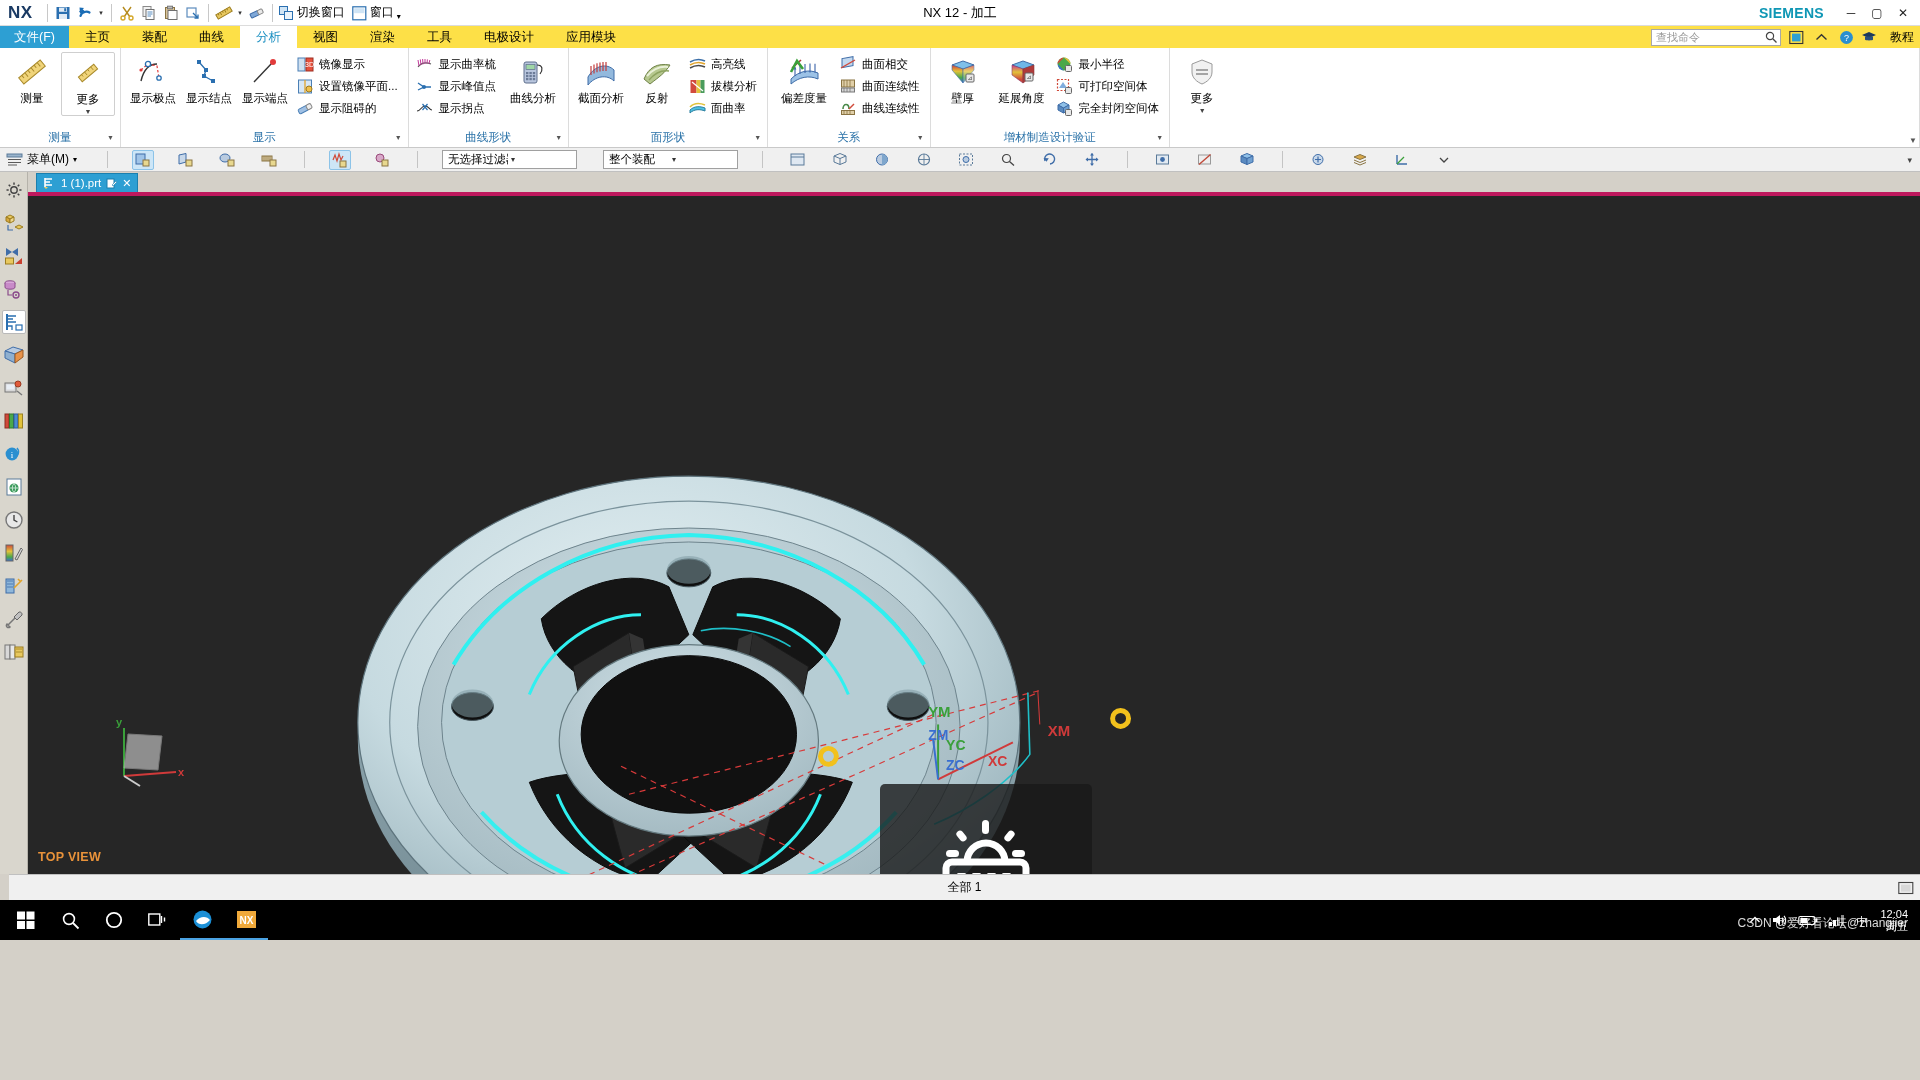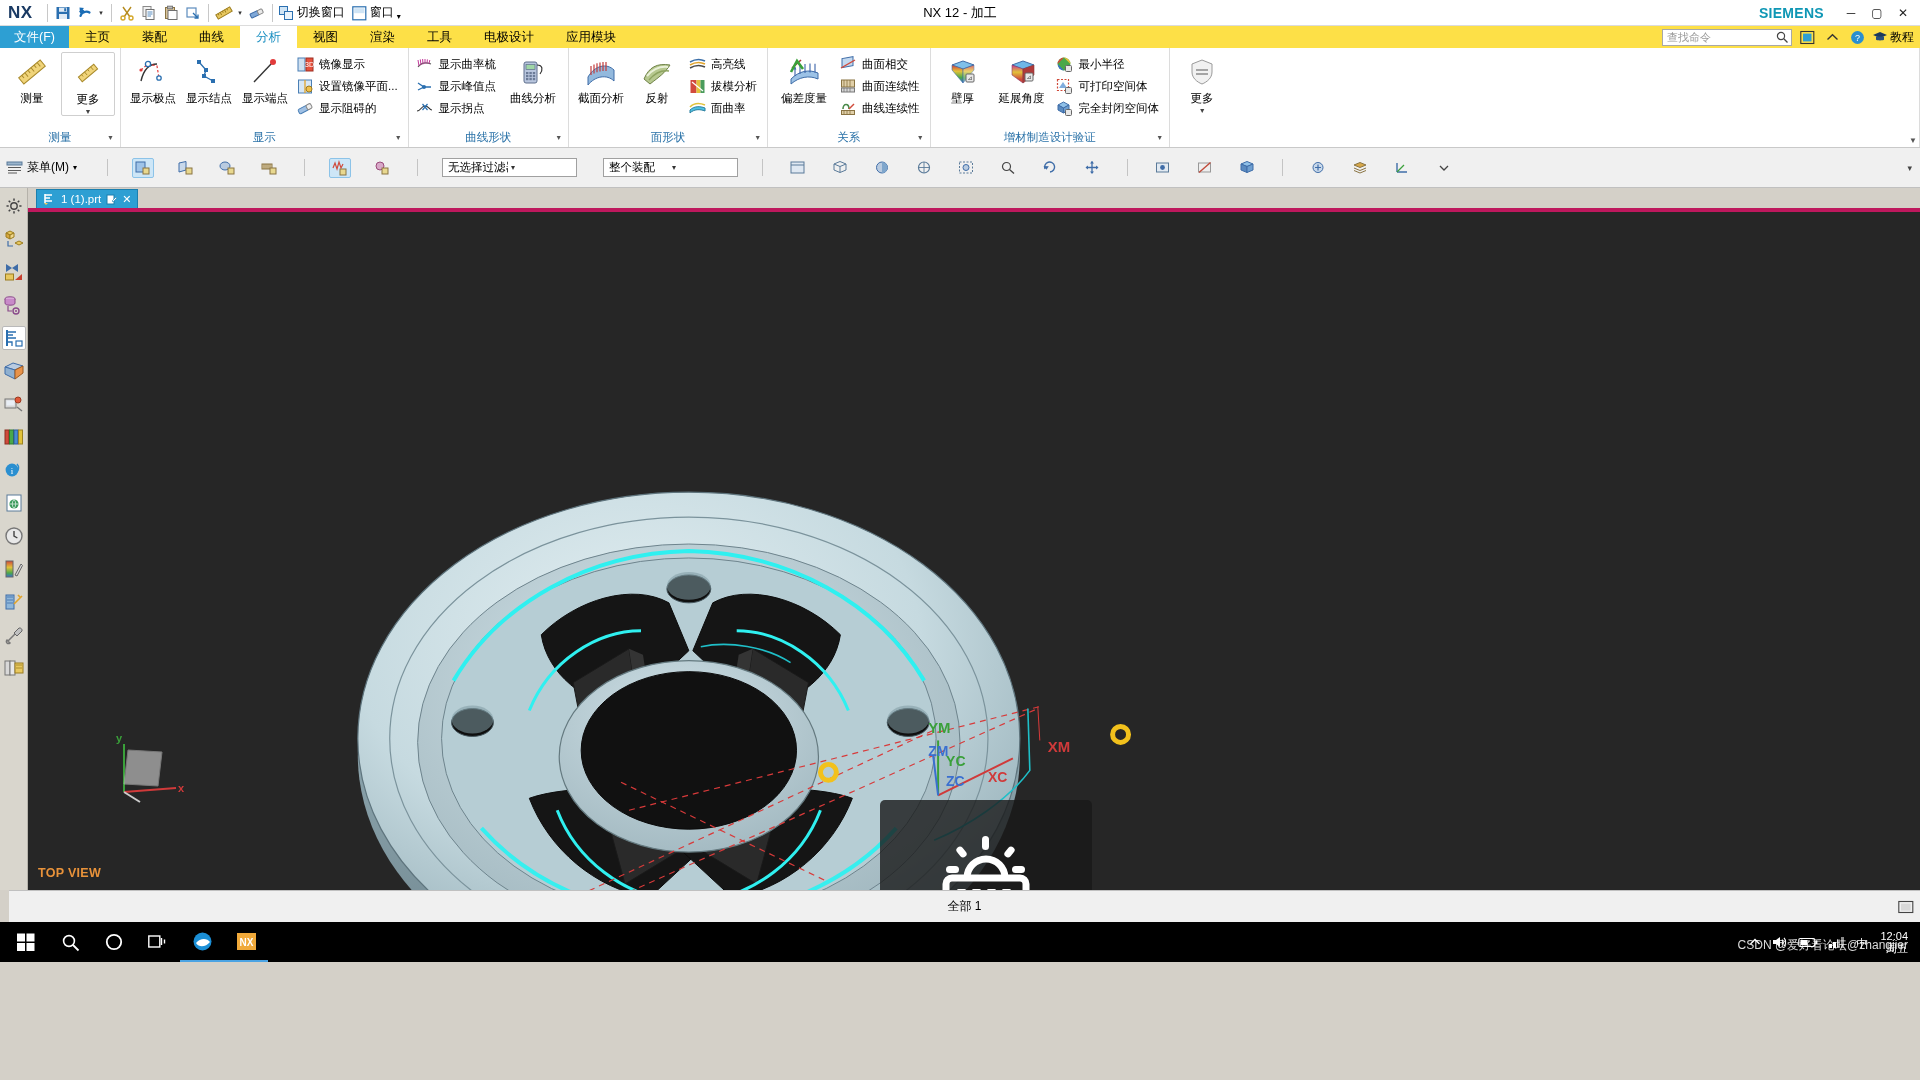--- a/index.html
+++ b/index.html
@@ -36,21 +36,21 @@
   }
   .tab.file { background:#2d9fd3; color:#fff; padding:0 14px; }
   .tab.active { color:#1a8fc1; background:#fff; }
   #ribbon-tabs-right { margin-left:auto; display:flex; align-items:center; padding-right:6px; gap:5px;}
   .findbox {
     width:130px; height:17px; border:1px solid #a8a8a8; background:#fff; display:flex;
     align-items:center; padding:0 2px 0 4px; font-size:11px; color:#999;
   }
   .findbox span { flex:1; overflow:hidden; white-space:nowrap;}
   .mini-icon { width:20px; height:18px; display:flex; align-items:center; justify-content:center;}
-  .tutorial { font-size:12px; color:#000; display:flex; align-items:center; gap:2px; }
+  .tutorial { font-size:12px; color:#000; display:flex; align-items:center; gap:13px; }
 
   
   #ribbon {
     height:100px; background:#ffffff; display:flex; align-items:stretch;
     border-bottom:1px solid #c9c9c9; position:relative;
   }
   .rgroup { display:flex; flex-direction:column; border-right:1px solid #dcdcdc; position:relative;}
   .rgroup:last-child { border-right:none; }
   .rgroup-items { flex:1; display:flex; align-items:flex-start; padding:4px 5px 0 5px; gap:2px;}
   .rgroup-label {
@@ -67,21 +67,21 @@
   .big-btn .caret { font-size:7px; color:#444; line-height:6px;}
   .big-ico { width:34px; height:34px; display:flex; align-items:center; justify-content:center;}
   .col-list { display:flex; flex-direction:column; gap:1px; padding-top:2px;}
   .small-btn { display:flex; align-items:center; gap:5px; height:21px; padding:0 5px 0 2px; cursor:default; }
   .small-btn .lbl { font-size:11.5px; color:#000; white-space:nowrap;}
   .small-ico { width:18px; height:18px; display:flex; align-items:center; justify-content:center;}
   .ribbon-collapse { position:absolute; right:3px; bottom:2px; font-size:8px; color:#555;}
 
   
   #seltoolbar {
-    height:40px; background:#f0f0f0; border-bottom:1px solid #c0c0c0;
+    height:24px; background:#f0f0f0; border-bottom:1px solid #c0c0c0;
     display:flex; align-items:center; padding:0 4px; gap:20px;
   }
   .menu-btn { display:flex; align-items:center; gap:4px; font-size:12px; padding:0 6px 0 2px; cursor:default;}
   .st-sep { width:1px; height:17px; background:#c4c4c4; margin:0 4px;}
   .st-btn { width:22px; height:20px; display:flex; align-items:center; justify-content:center; border-radius:2px;}
   .st-btn.on { background:#cde6f7; border:1px solid #8cc3e8; }
   .st-combo {
     height:19px; border:1px solid #a0a0a0; background:#fff; display:flex; align-items:center;
     padding:0 2px 0 5px; font-size:11.5px; color:#000;
   }
@@ -109,21 +109,21 @@
   
   #osd {
     position:absolute; left:852px; top:588px; width:212px; height:212px;
     background:rgba(25,25,25,0.80); border-radius:5px;
     display:flex; flex-direction:column; align-items:center; justify-content:flex-start;
   }
   #osd-icon { margin-top:34px; }
 
   
   #statusbar {
-    height:32px; background:#f0f0f0; border-top:1px solid #c0c0c0;
+    height:26px; background:#f0f0f0; border-top:1px solid #c0c0c0;
     display:flex; align-items:center; position:relative; font-size:12px;margin-left:9px;
   }
   #status-center { position:absolute; left:0; right:0; text-align:center; color:#000;}
   #statusbar-right { margin-left:auto; padding-right:6px; display:flex; align-items:center; gap:6px; z-index:2;}
 
   
   #taskbar { height:40px; background:#000000; display:flex; align-items:center; padding:0 4px; position:relative;}
   .tb-item { width:44px; height:40px; display:flex; align-items:center; justify-content:center;}
   .tb-item.active { border-bottom:2px solid #4ba3e3;}
   #tray { margin-left:auto; display:flex; align-items:center; gap:10px; padding-right:8px; color:#fff; font-size:11px;}

